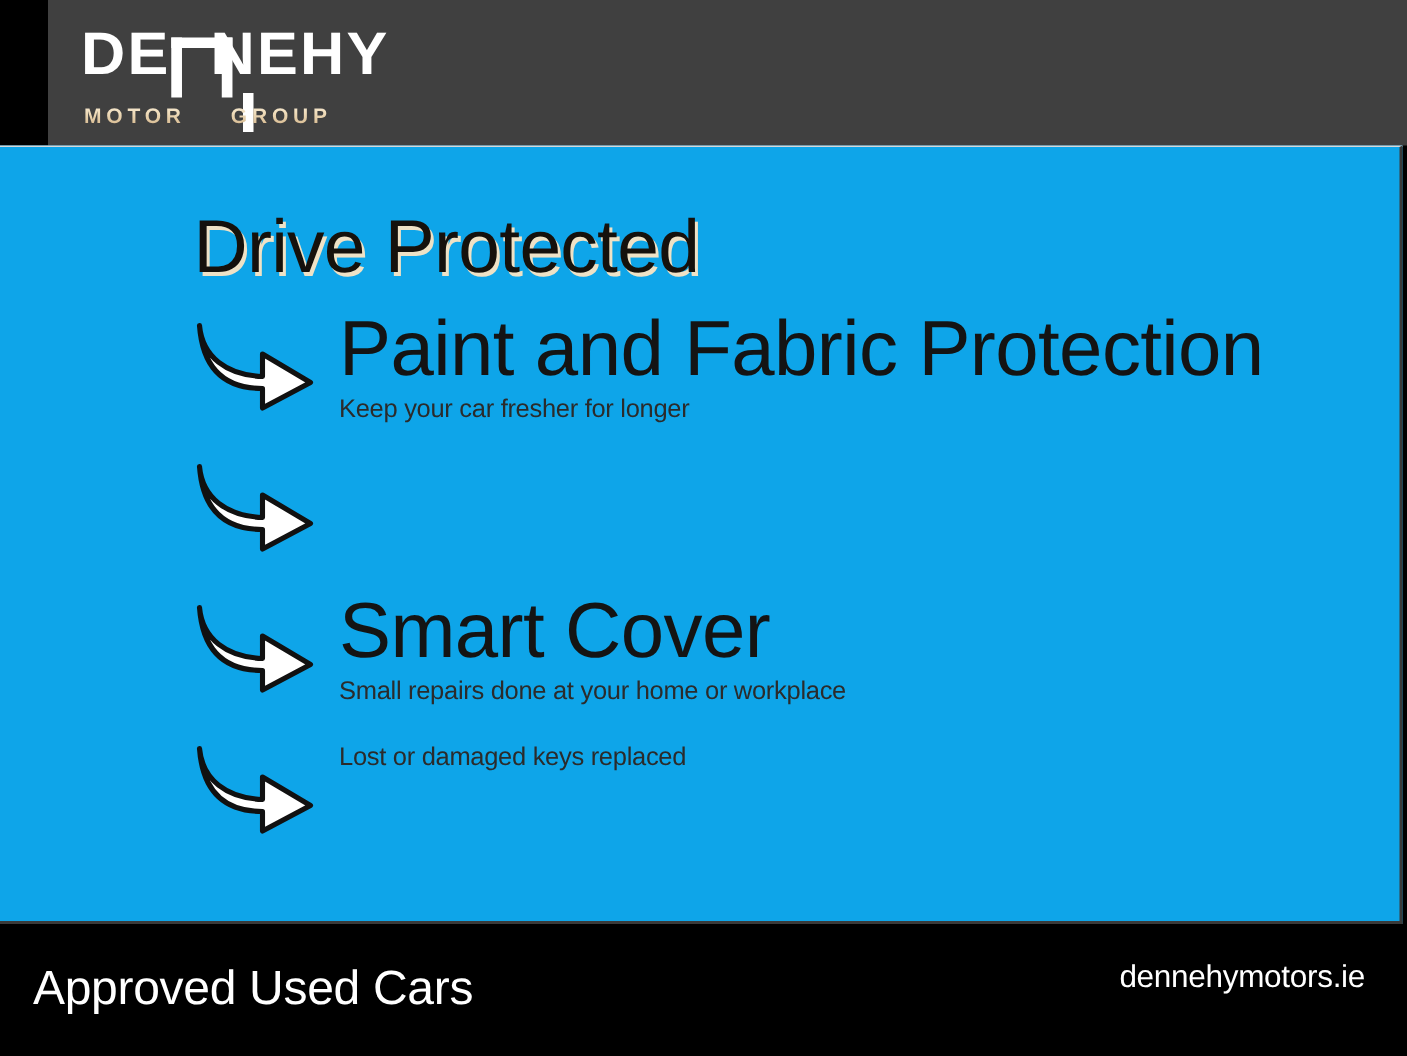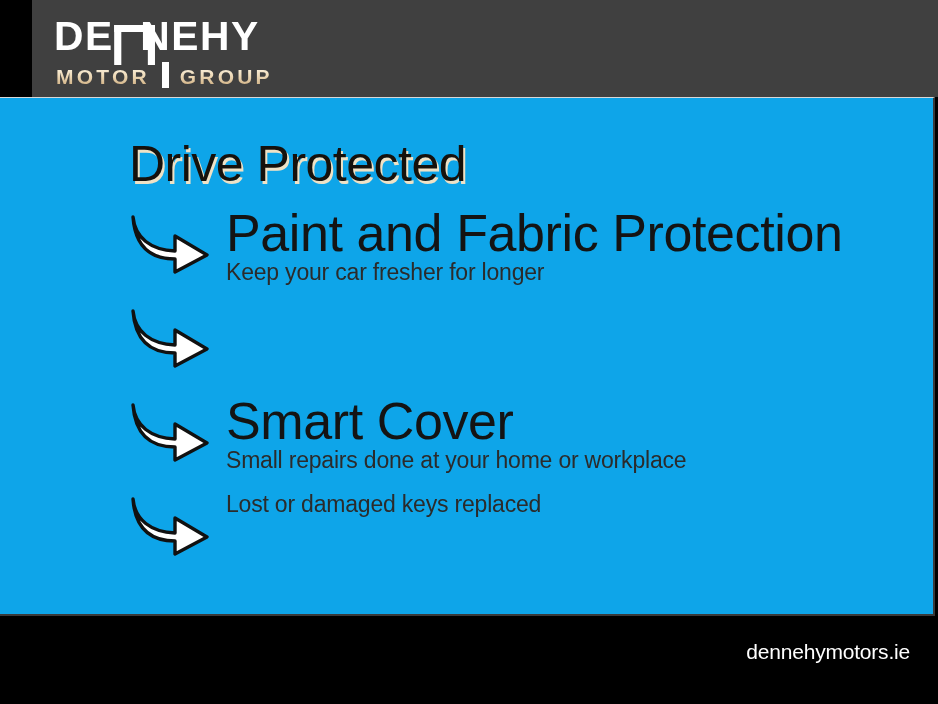--- a/index.html
+++ b/index.html
@@ -84,21 +84,21 @@
     background: #ffffff;
   }
 
   .logo-sub {
     position: absolute;
     left: 2px;
     top: 52px;
     height: 22px;
     line-height: 22px;
     font-family: "Liberation Sans", sans-serif;
-    font-size: 21px;
+    font-size: 14px;
     font-weight: bold;
     letter-spacing: 3.2px;
     white-space: nowrap;
     background: linear-gradient(180deg, #fdf6e6 0%, #efdcbb 42%, #c9a777 100%);
     -webkit-background-clip: text;
     background-clip: text;
     color: transparent;
     -webkit-text-fill-color: transparent;
   }
   .logo-sub .sub-motor { margin-right: 26px; }
@@ -165,21 +165,21 @@
     font-weight: normal;
     line-height: 50px;
     color: #141414;
     letter-spacing: -0.4px;
     white-space: nowrap;
   }
 
   .feature-sub {
     margin-top: 1px;
     font-family: "Liberation Sans", sans-serif;
-    font-size: 23px;
+    font-size: 17px;
     font-weight: normal;
     line-height: 27px;
     color: #2b2b2b;
     letter-spacing: -0.2px;
     white-space: nowrap;
   }
 
   
   .footer-bar {
     position: absolute;
@@ -273,16 +273,17 @@
         </span>
         <div class="feature-text">
           <div class="feature-sub">Lost or damaged keys replaced</div>
         </div>
       </div>
 
     </div>
   </div>
 
   <div class="footer-bar">
+    <div class="footer-left">Approved Used Cars</div>
     <div class="footer-right">dennehymotors.ie</div>
   </div>
 
 </div>
 
 </body></html>

